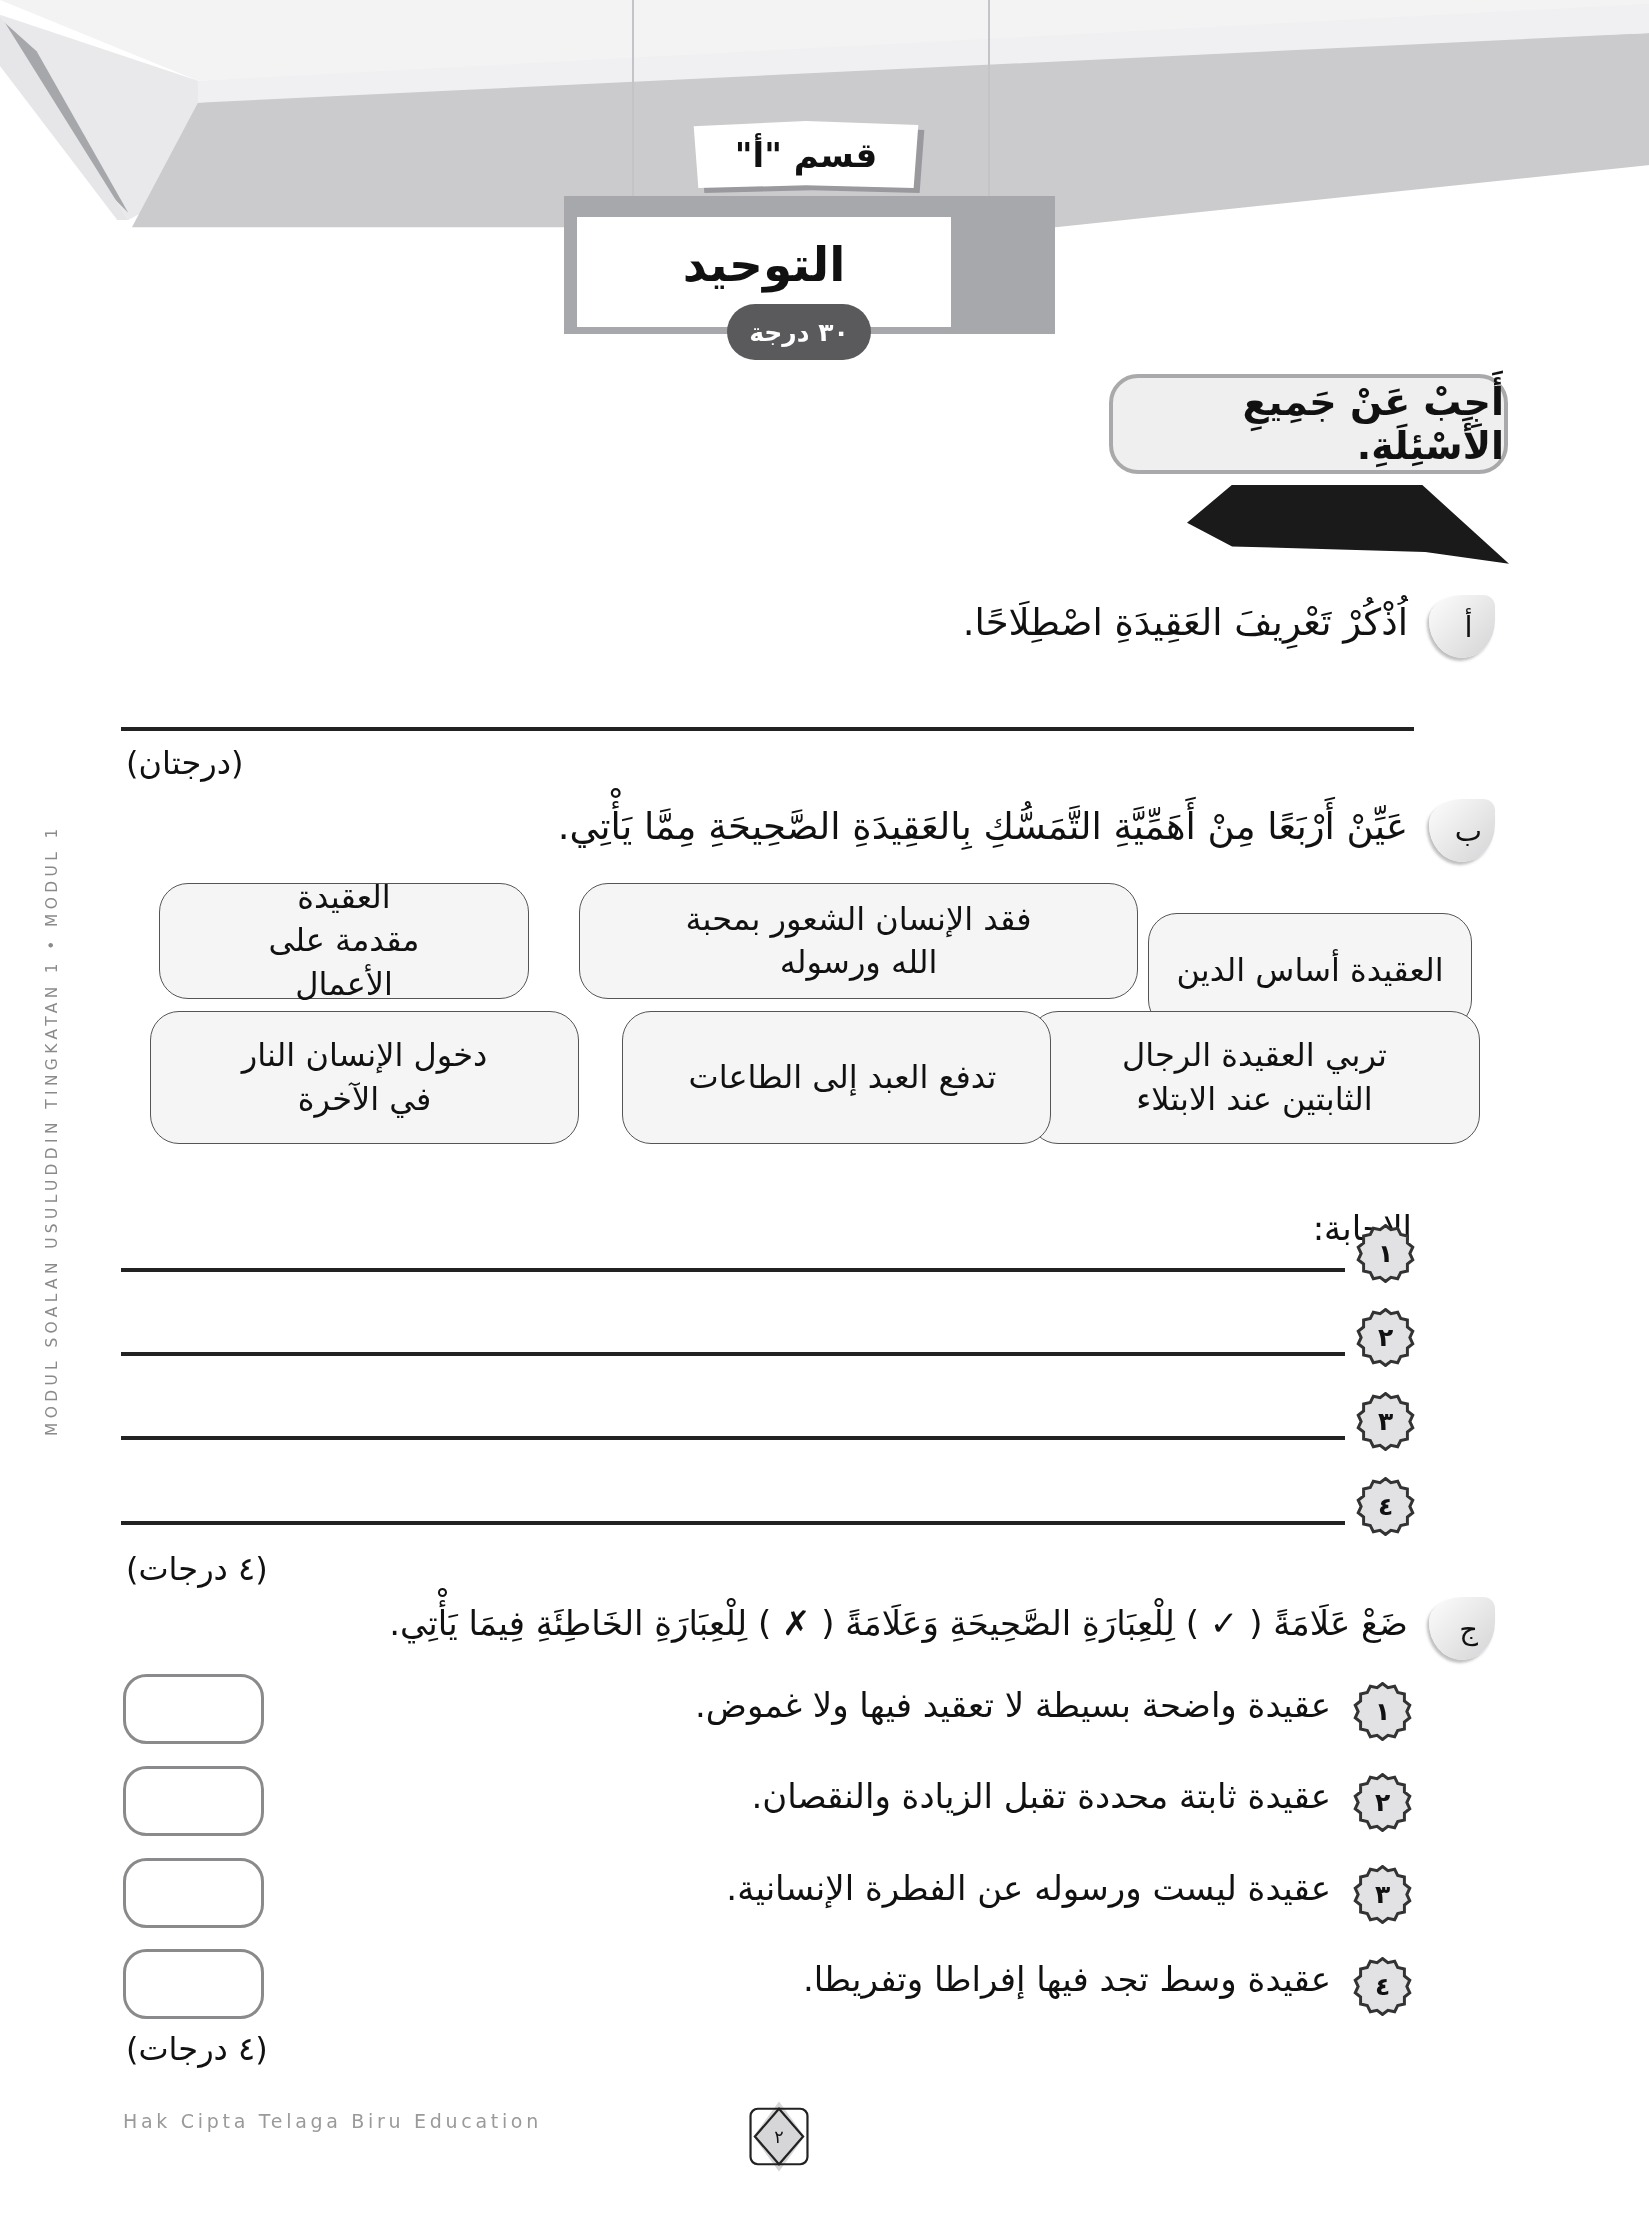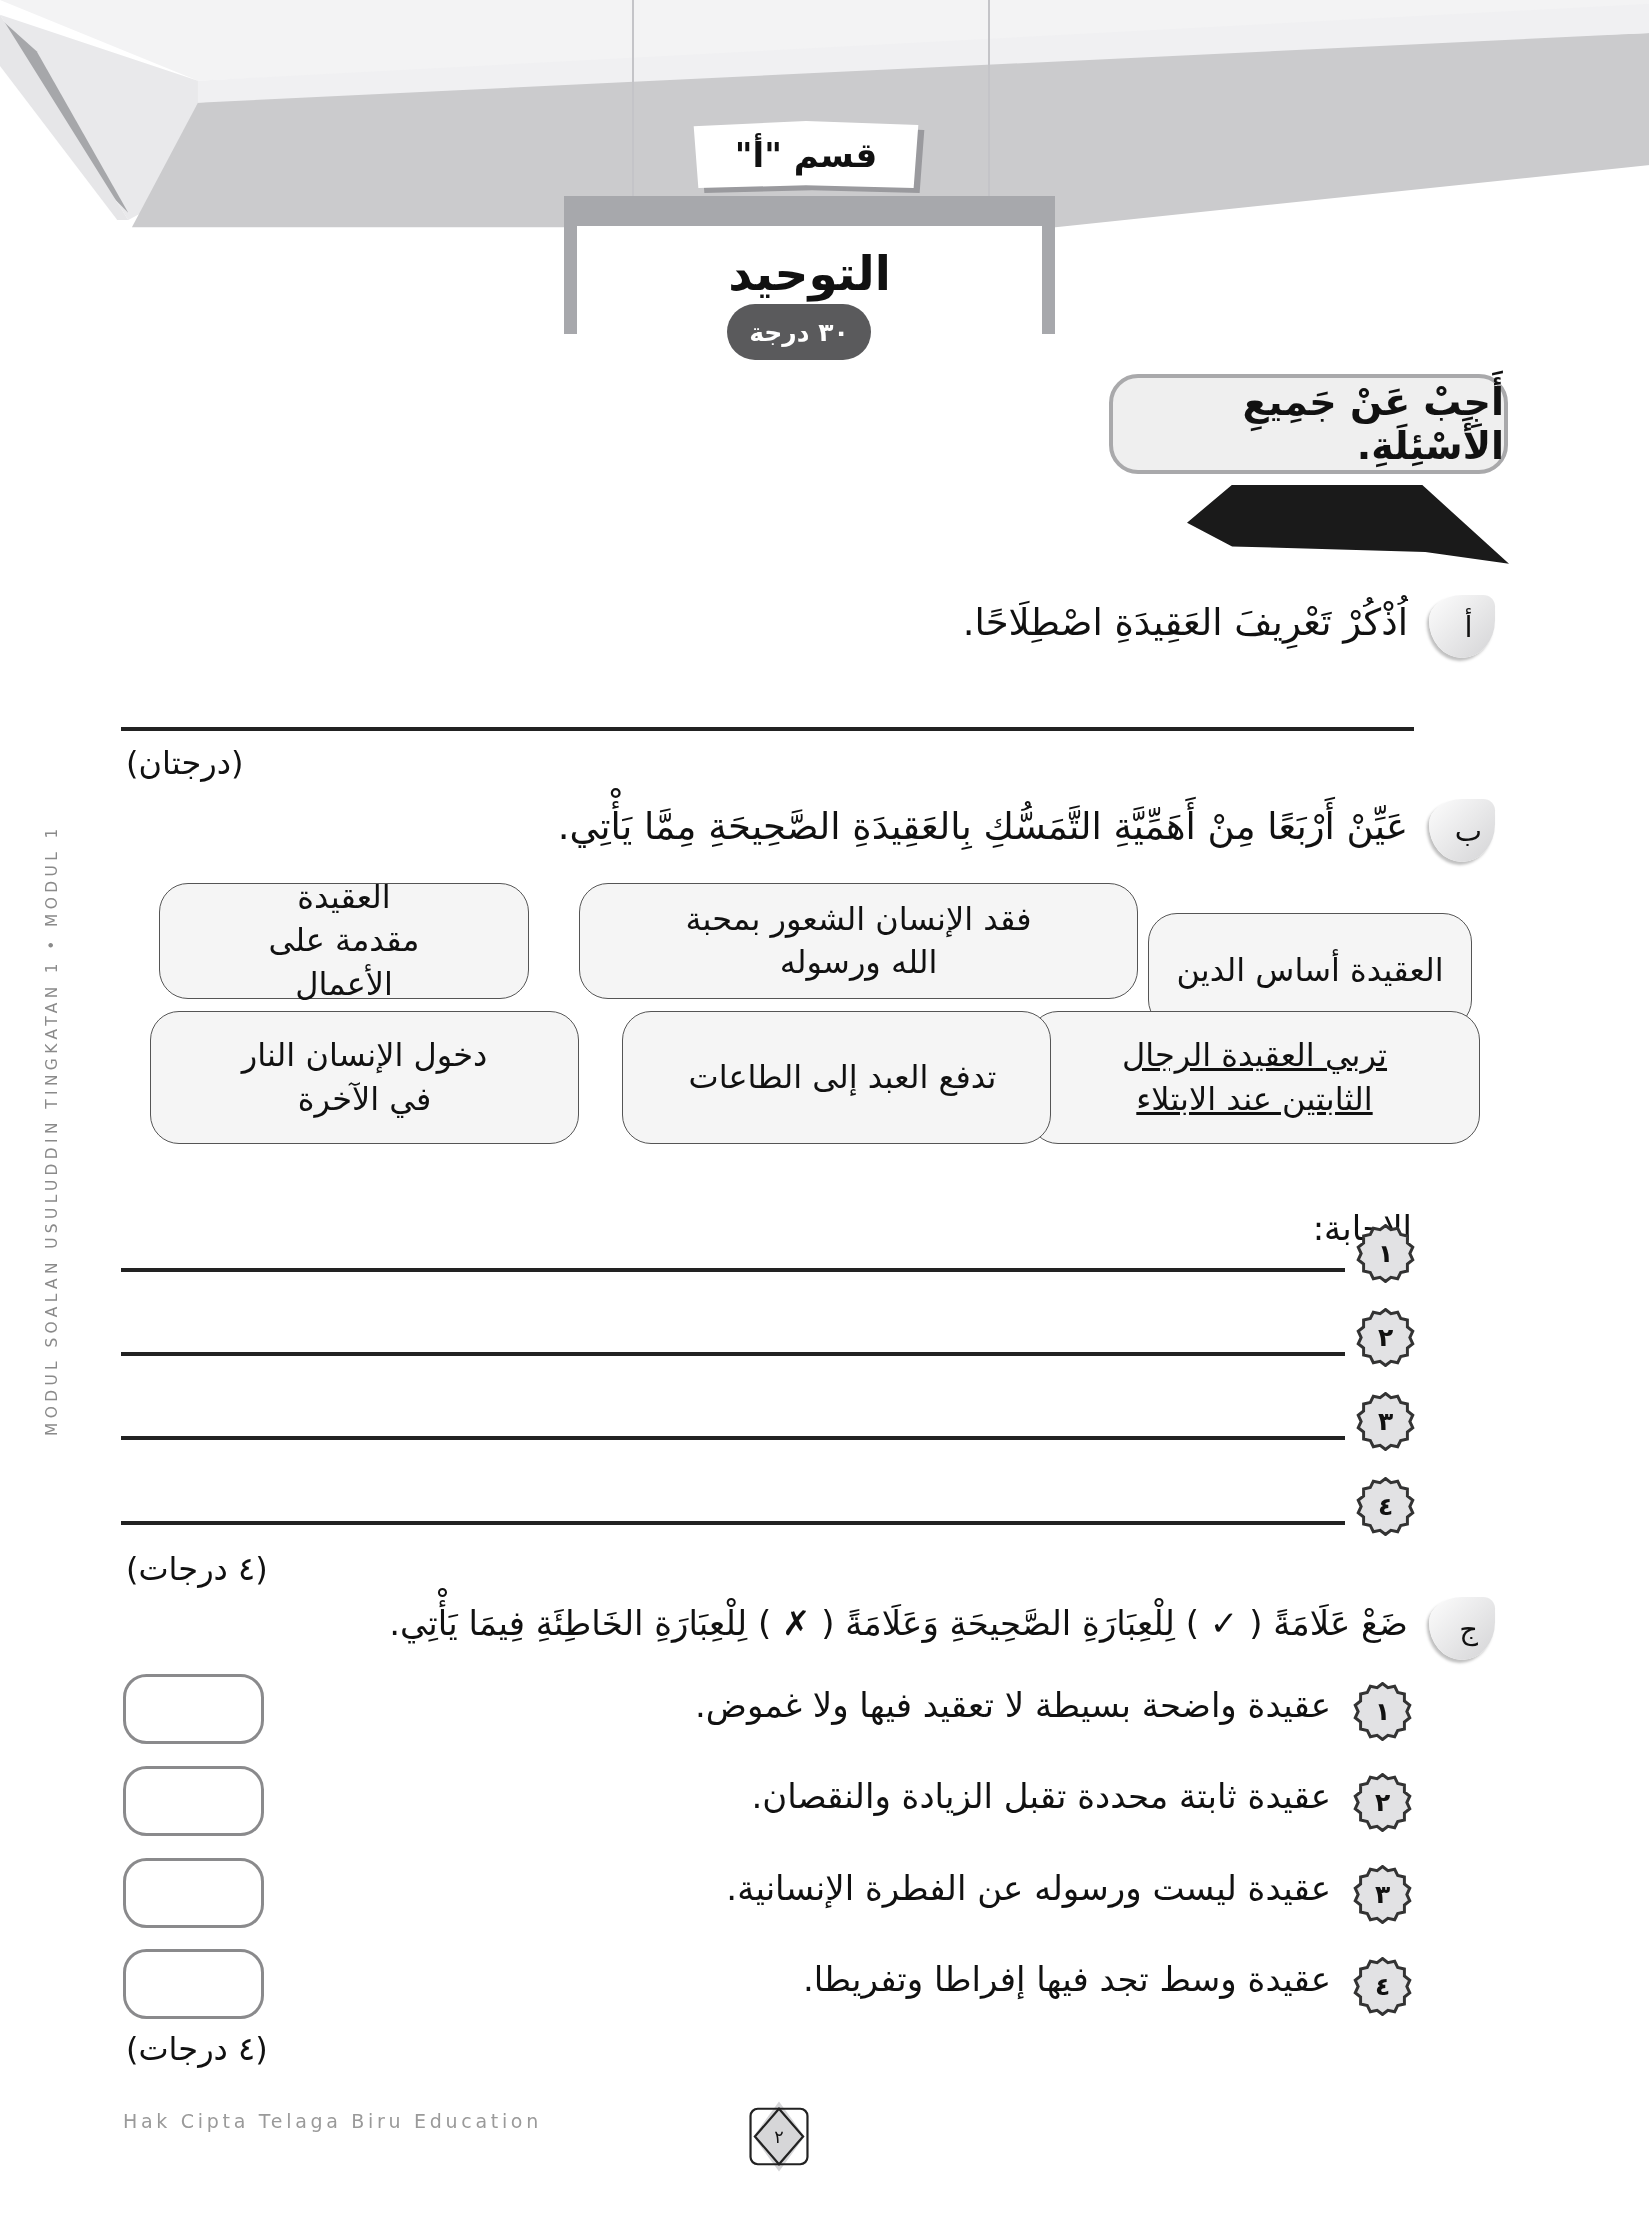--- a/index.html
+++ b/index.html
@@ -8,21 +8,21 @@
   .ar { direction: rtl; font-family: "DejaVu Sans", "Liberation Sans", sans-serif; }
 
   
   #banner { position: absolute; left: 0; top: 0; width: 1650px; height: 242px; }
   .section-tag { position: absolute; left: 689px; top: 121px; width: 234px; height: 67px; background: #fff;
     clip-path: polygon(2% 8%, 50% 0, 98% 6%, 96% 100%, 50% 96%, 4% 100%);
     display: flex; align-items: center; justify-content: center; font-size: 34px; font-weight: bold; }
   .section-tag-shadow { position: absolute; left: 695px; top: 126px; width: 234px; height: 67px; background: #9a9a9e;
     clip-path: polygon(2% 8%, 50% 0, 98% 6%, 96% 100%, 50% 96%, 4% 100%); }
   .title-frame { position: absolute; left: 564px; top: 196px; width: 491px; height: 138px; background: #a7a8ac; }
-  .title-inner { position: absolute; left: 577px; top: 226px; width: 465px; height: 110px; background: #fff;
+  .title-inner { position: absolute; left: 577px; top: 217px; width: 374px; height: 110px; background: #fff;
     display: flex; align-items: center; justify-content: center; font-size: 47px; font-weight: bold; padding-bottom: 14.7px; }
   .marks-pill { position: absolute; left: 727px; top: 304px; width: 144px; height: 56px; border-radius: 28px; background: #5a5a5c;
     color: #fff; display: flex; align-items: center; justify-content: center; font-size: 25px; font-weight: bold; }
   .hanger { position: absolute; top: 0; width: 1.5px; height: 213px; background: #c4c4c8; }
 
   
   .instruction { position: absolute; left: 1109px; top: 374px; width: 399px; height: 100px; border-radius: 29px;
     border: 4.4px solid #a9a9ab; background: #efefef; display: flex; align-items: center; justify-content: center;
     font-size: 38px; font-weight: bold; }
   .q-label-wrap { position: absolute; left: 1187px; top: 476px; width: 322px; height: 86px; }
@@ -86,21 +86,21 @@
 <div class="q-text ar" style="right:242px; top:601px;">اُذْكُرْ تَعْرِيفَ العَقِيدَةِ اصْطِلَاحًا.</div>
 <div class="rule" style="left:121px; top:727px; width:1293px;"></div>
 <div class="marks-note ar" style="left:126px; top:744px;">(درجتان)</div>
 
 <div class="pick ar" style="left:1429px; top:799px;">ب</div>
 <div class="q-text ar" style="right:242px; top:805px;">عَيِّنْ أَرْبَعًا مِنْ أَهَمِّيَّةِ التَّمَسُّكِ بِالعَقِيدَةِ الصَّحِيحَةِ مِمَّا يَأْتِي.</div>
 
 <div class="card ar" style="left:1148px; top:883px; width:324px; height:116px;margin-top:30px;">العقيدة أساس الدين</div>
 <div class="card ar" style="left:579px; top:883px; width:559px; height:116px; padding:0 88px;">فقد الإنسان الشعور بمحبة الله ورسوله</div>
 <div class="card ar" style="left:159px; top:883px; width:370px; height:116px; padding:0 95px;">العقيدة مقدمة على الأعمال</div>
-<div class="card ar" style="left:1029px; top:1011px; width:451px; height:133px; padding:0 80px;text-decoration:underline;">تربي العقيدة الرجال الثابتين عند الابتلاء</div>
+<div class="card ar" style="left:1029px; top:1011px; width:451px; height:133px; padding:0 80px;">تربي العقيدة الرجال الثابتين عند الابتلاء</div>
 <div class="card ar" style="left:622px; top:1011px; width:429px; height:133px;padding-left:12px;">تدفع العبد إلى الطاعات</div>
 <div class="card ar" style="left:150px; top:1011px; width:429px; height:133px; padding:0 81px;">دخول الإنسان النار في الآخرة</div>
 
 <div class="q-text ar" style="right:238px; top:1208px; font-size:34px;text-align:center;">الإجابة:</div>
 
 <div id="answer-rows">
     <div class="badge ar" style="left: 1356px; top: 1224px;">
       <svg width="59" height="59" viewBox="0 0 80 80">
         <polygon points="40.0,2.0 47.3,7.8 56.5,5.8 60.6,14.2 69.7,16.3 69.7,25.7 77.0,31.5 73.0,40.0 77.0,48.5 69.7,54.3 69.7,63.7 60.6,65.8 56.5,74.2 47.3,72.2 40.0,78.0 32.7,72.2 23.5,74.2 19.4,65.8 10.3,63.7 10.3,54.3 3.0,48.5 7.0,40.0 3.0,31.5 10.3,25.7 10.3,16.3 19.4,14.2 23.5,5.8 32.7,7.8" fill="#e2e2e4" stroke="#333" stroke-width="4"></polygon>
       </svg>

